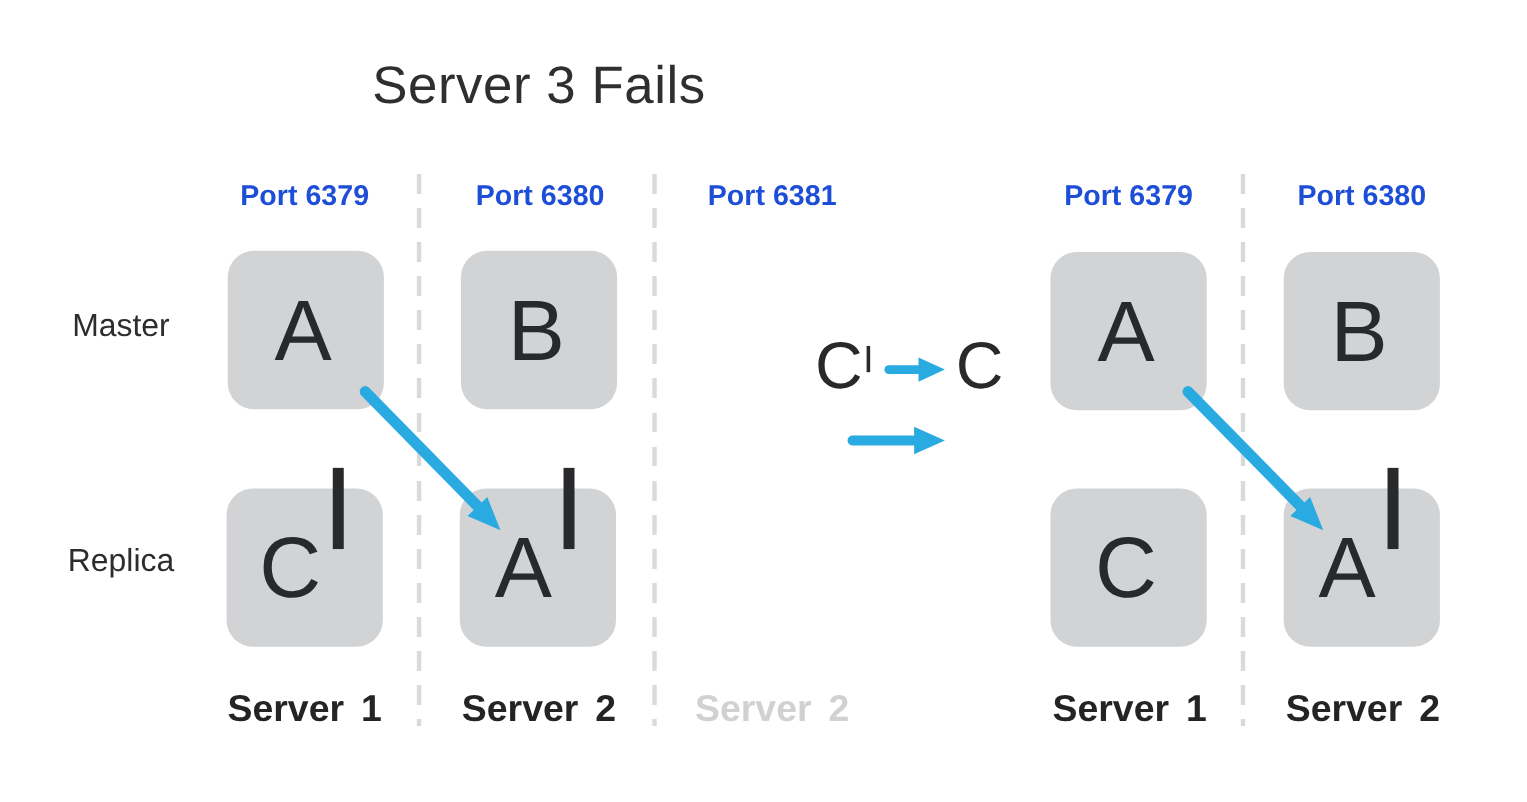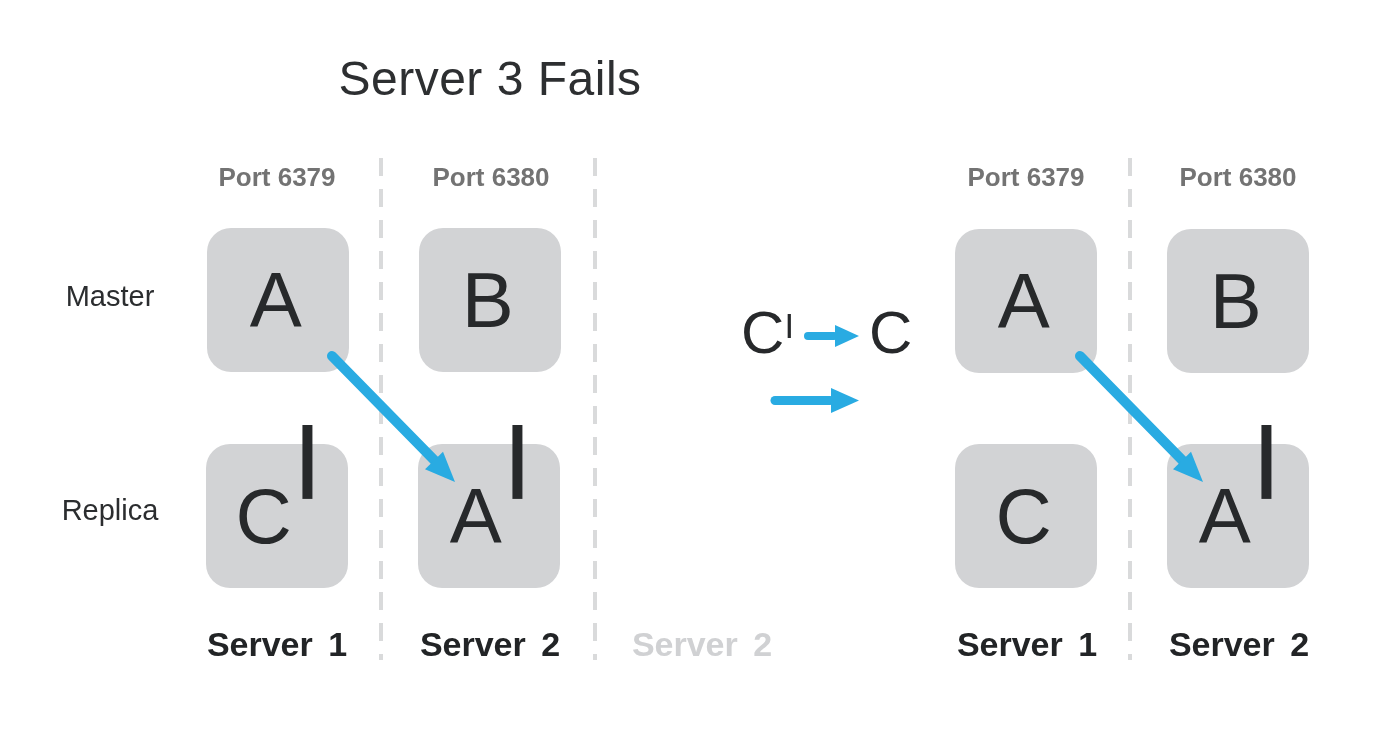--- a/index.html
+++ b/index.html
@@ -5,21 +5,21 @@
   * { margin:0; padding:0; box-sizing:border-box; }
   html,body { width:1388px; height:729px; background:#ffffff; overflow:hidden;
               font-family:"Liberation Sans", sans-serif; }
   .canvas { position:relative; width:1388px; height:729px; background:#ffffff; }
 
   .title { position:absolute; top:54px; left:490px; transform:translateX(-50%);
            font-size:48px; line-height:1.05; color:#2d2f31; font-weight:400;
            white-space:nowrap; letter-spacing:0.5px; }
 
   .port-label { position:absolute; top:162px; width:180px; text-align:center;
-                font-size:26px; font-weight:700; color:#737373; white-space:nowrap; }
+                font-size:26px; font-weight:700; color:#1d4ed8; white-space:nowrap; }
 
   .row-label { position:absolute; left:25px; width:170px; text-align:center;
                font-size:29px; color:#2b2d2f; white-space:nowrap; }
 
   .dash-line { position:absolute; top:158px; width:4px; height:502px;
                background:repeating-linear-gradient(to bottom,
                  #d9dadb 0px, #d9dadb 18px, transparent 18px, transparent 31px); }
 
   .node-box { position:absolute; width:142px; height:144px; background:#d2d3d5;
               border-radius:24px; display:flex; align-items:center; justify-content:center; }
@@ -47,20 +47,21 @@
 
 <div class="canvas">
 
   <div class="title">Server 3 Fails</div>
 
   <div class="row-label" style="top:494px;">Replica</div>
   <div class="row-label" style="top:280px;">Master</div>
 
   <div class="port-label" style="left:187px;">Port 6379</div>
   <div class="port-label" style="left:401px;">Port 6380</div>
+  <div class="port-label" style="left:612px;">Port 6381</div>
 
   <div class="dash-line" style="left:379px;"></div>
   <div class="dash-line" style="left:593px;"></div>
 
   <div class="node-box" style="left:207px; top:228px;">
     <span class="letter">A</span>
       <span class="letter prime"></span>
   </div>
   <div class="node-box" style="left:419px; top:228px;">
     <span class="letter">B</span>

